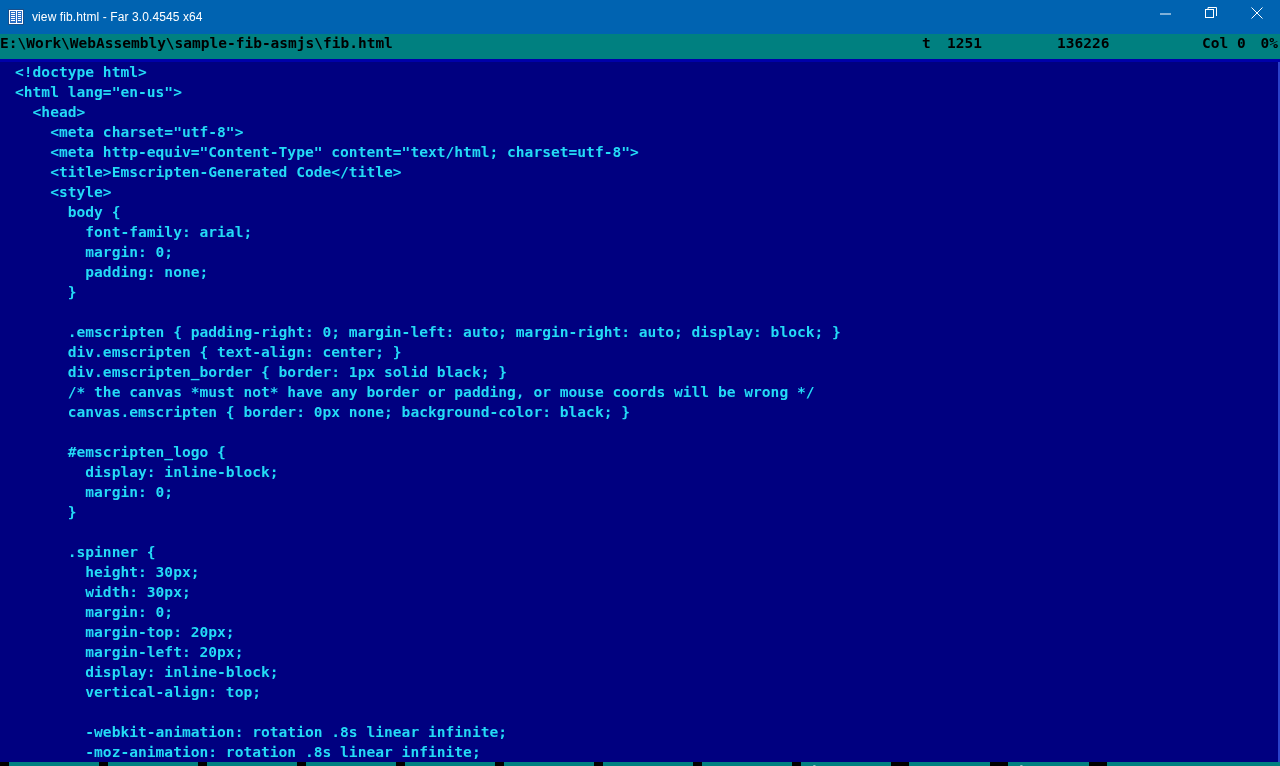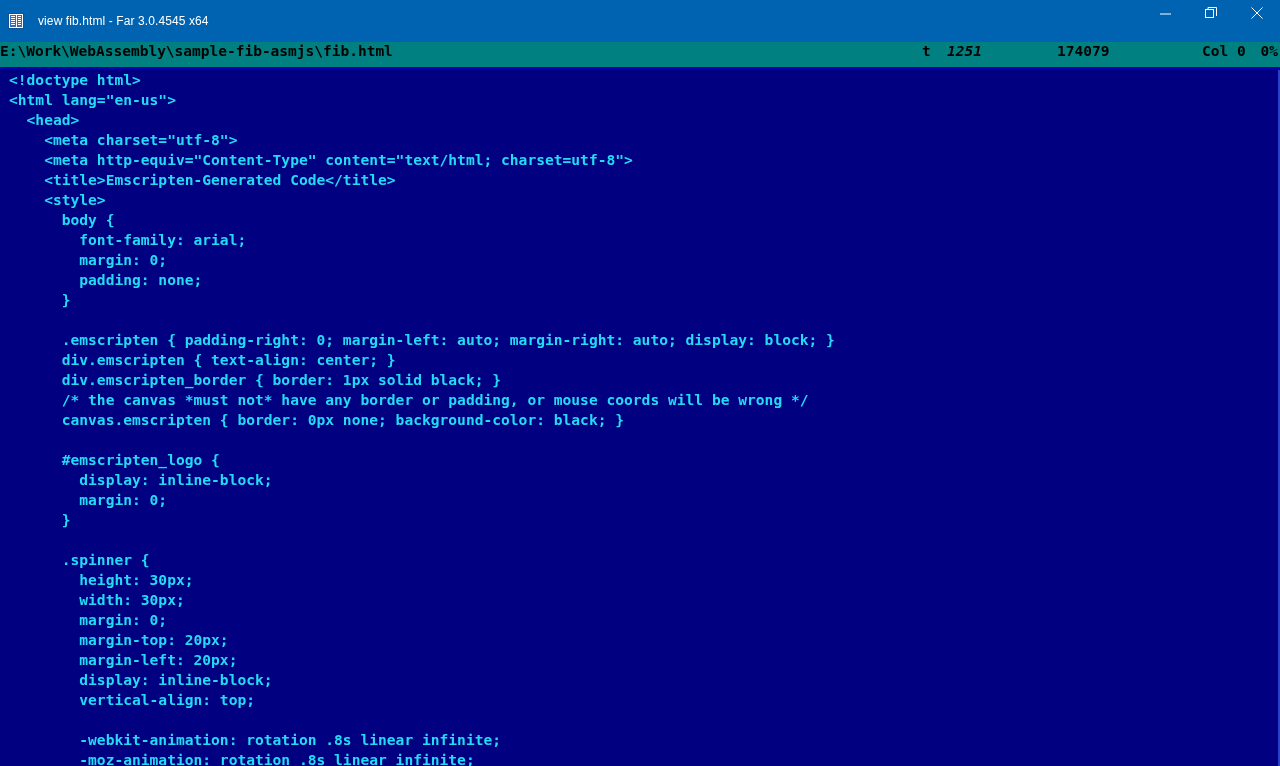--- a/index.html
+++ b/index.html
@@ -9,26 +9,25 @@
   }
   body {
     width: 1280px;
     height: 766px;
     overflow: hidden;
     font-family: "DejaVu Sans Mono", monospace;
   }
 
   
   .titlebar {
-    height: 42px;
+    height: 34px;
     background: #0063b1;
     display: flex;
     align-items: center;
     position: relative;
-    gap: 6px;
   }
   .app-icon {
     width: 16px;
     height: 16px;
     margin-left: 8px;
     margin-right: 8px;
     flex: none;
     position: relative;
     background: #ffffff;
     border: 1px solid #1a4f8a;
@@ -86,21 +85,21 @@
     white-space: pre;
     position: relative;
     overflow: hidden;
   }
   .pathbar .pb-path {
     position: absolute;
     left: 0px;
     top: 0;
   }
   .pathbar .pb-enc   { position: absolute; left: 922px; top: 0; }
-  .pathbar .pb-line  { position: absolute; left: 947px; top: 0; font-style: italic; }
+  .pathbar .pb-line  { position: absolute; left: 947px; top: 0; }
   .pathbar .pb-off   { position: absolute; left: 1057px; top: 0; }
   .pathbar .pb-col   { position: absolute; left: 1162px; top: 0; margin-left: 40px; }
   .pathbar .pb-pct   { position: absolute; right: 2px; top: 0; }
 
   .sep-line {
     height: 3px;
     background: #0000aa;
   }
 
   
@@ -119,21 +118,21 @@
     font-family: "DejaVu Sans Mono", monospace;
     font-size: 14.6px;
     line-height: 20px;
     font-weight: bold;
     white-space: pre;
     letter-spacing: 0px;
   }
   .code .ln {
     display: block;
     height: 20px;
-    padding-left: 9px;
+    padding-left: 15px;
   }
 
   
   .fkeybar {
     height: 21px;
     background: #008080;
     display: flex;
     font-family: "DejaVu Sans Mono", monospace;
     font-size: 14.5px;
     line-height: 21px;
@@ -201,21 +200,21 @@
         <line x1="11.5" y1="0.5" x2="0.5" y2="11.5" stroke="#ffffff" stroke-width="1"></line>
       </svg>
     </span>
   </span>
 </div>
 
 <div class="pathbar">
   <span class="pb-path">E:\Work\WebAssembly\sample-fib-asmjs\fib.html</span>
   <span class="pb-enc">t</span>
   <span class="pb-line">1251</span>
-  <span class="pb-off">174079</span>
+  <span class="pb-off">136226</span>
   <span class="pb-col">Col 0</span>
   <span class="pb-pct">0%</span>
 </div>
 <div class="sep-line"></div>
 
 <div class="viewer">
   <pre class="code" id="code-block"><span class="ln">&lt;!doctype html&gt;</span><span class="ln">&lt;html lang="en-us"&gt;</span><span class="ln">  &lt;head&gt;</span><span class="ln">    &lt;meta charset="utf-8"&gt;</span><span class="ln">    &lt;meta http-equiv="Content-Type" content="text/html; charset=utf-8"&gt;</span><span class="ln">    &lt;title&gt;Emscripten-Generated Code&lt;/title&gt;</span><span class="ln">    &lt;style&gt;</span><span class="ln">      body {</span><span class="ln">        font-family: arial;</span><span class="ln">        margin: 0;</span><span class="ln">        padding: none;</span><span class="ln">      }</span><span class="ln"> </span><span class="ln">      .emscripten { padding-right: 0; margin-left: auto; margin-right: auto; display: block; }</span><span class="ln">      div.emscripten { text-align: center; }</span><span class="ln">      div.emscripten_border { border: 1px solid black; }</span><span class="ln">      /* the canvas *must not* have any border or padding, or mouse coords will be wrong */</span><span class="ln">      canvas.emscripten { border: 0px none; background-color: black; }</span><span class="ln"> </span><span class="ln">      #emscripten_logo {</span><span class="ln">        display: inline-block;</span><span class="ln">        margin: 0;</span><span class="ln">      }</span><span class="ln"> </span><span class="ln">      .spinner {</span><span class="ln">        height: 30px;</span><span class="ln">        width: 30px;</span><span class="ln">        margin: 0;</span><span class="ln">        margin-top: 20px;</span><span class="ln">        margin-left: 20px;</span><span class="ln">        display: inline-block;</span><span class="ln">        vertical-align: top;</span><span class="ln"> </span><span class="ln">        -webkit-animation: rotation .8s linear infinite;</span><span class="ln">        -moz-animation: rotation .8s linear infinite;</span></pre>
 </div>
 
 <div class="fkeybar" id="fkeybar"><div class="fkey" style="width: 99px;"><span class="num" style="width: 9px;">1</span><span class="lbl"></span></div><div class="fkey" style="width: 99px;"><span class="num" style="width: 9px;">2</span><span class="lbl"></span></div><div class="fkey" style="width: 99px;"><span class="num" style="width: 9px;">3</span><span class="lbl"></span></div><div class="fkey" style="width: 99px;"><span class="num" style="width: 9px;">4</span><span class="lbl"></span></div><div class="fkey" style="width: 99px;"><span class="num" style="width: 9px;">5</span><span class="lbl"></span></div><div class="fkey" style="width: 99px;"><span class="num" style="width: 9px;">6</span><span class="lbl"></span></div><div class="fkey" style="width: 99px;"><span class="num" style="width: 9px;">7</span><span class="lbl">Prev</span></div><div class="fkey" style="width: 99px;"><span class="num" style="width: 9px;">8</span><span class="lbl">Goto</span></div><div class="fkey" style="width: 99px;"><span class="num" style="width: 9px;">9</span><span class="lbl">Video</span></div><div class="fkey" style="width: 99px;"><span class="num" style="width: 18px;">10</span><span class="lbl"></span></div><div class="fkey" style="width: 99px;"><span class="num" style="width: 18px;">11</span><span class="lbl">ViewHs</span></div><div class="fkey" style="width: 99px;"><span class="num" style="width: 18px;">12</span><span class="lbl"></span></div></div>

